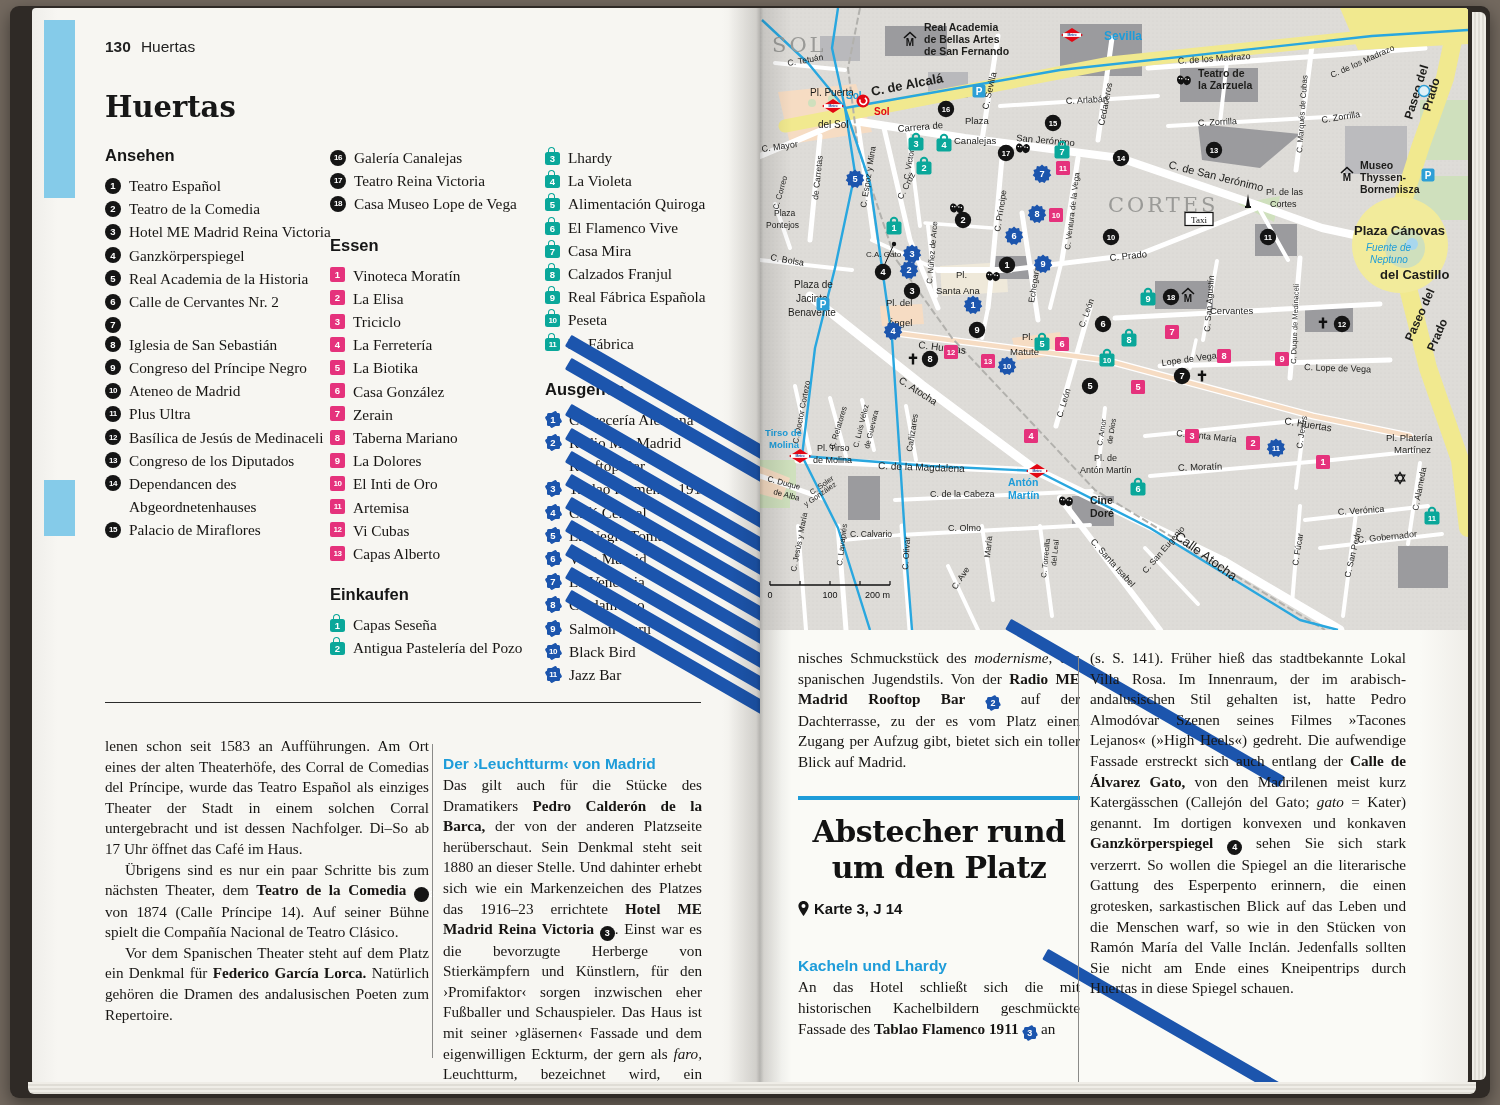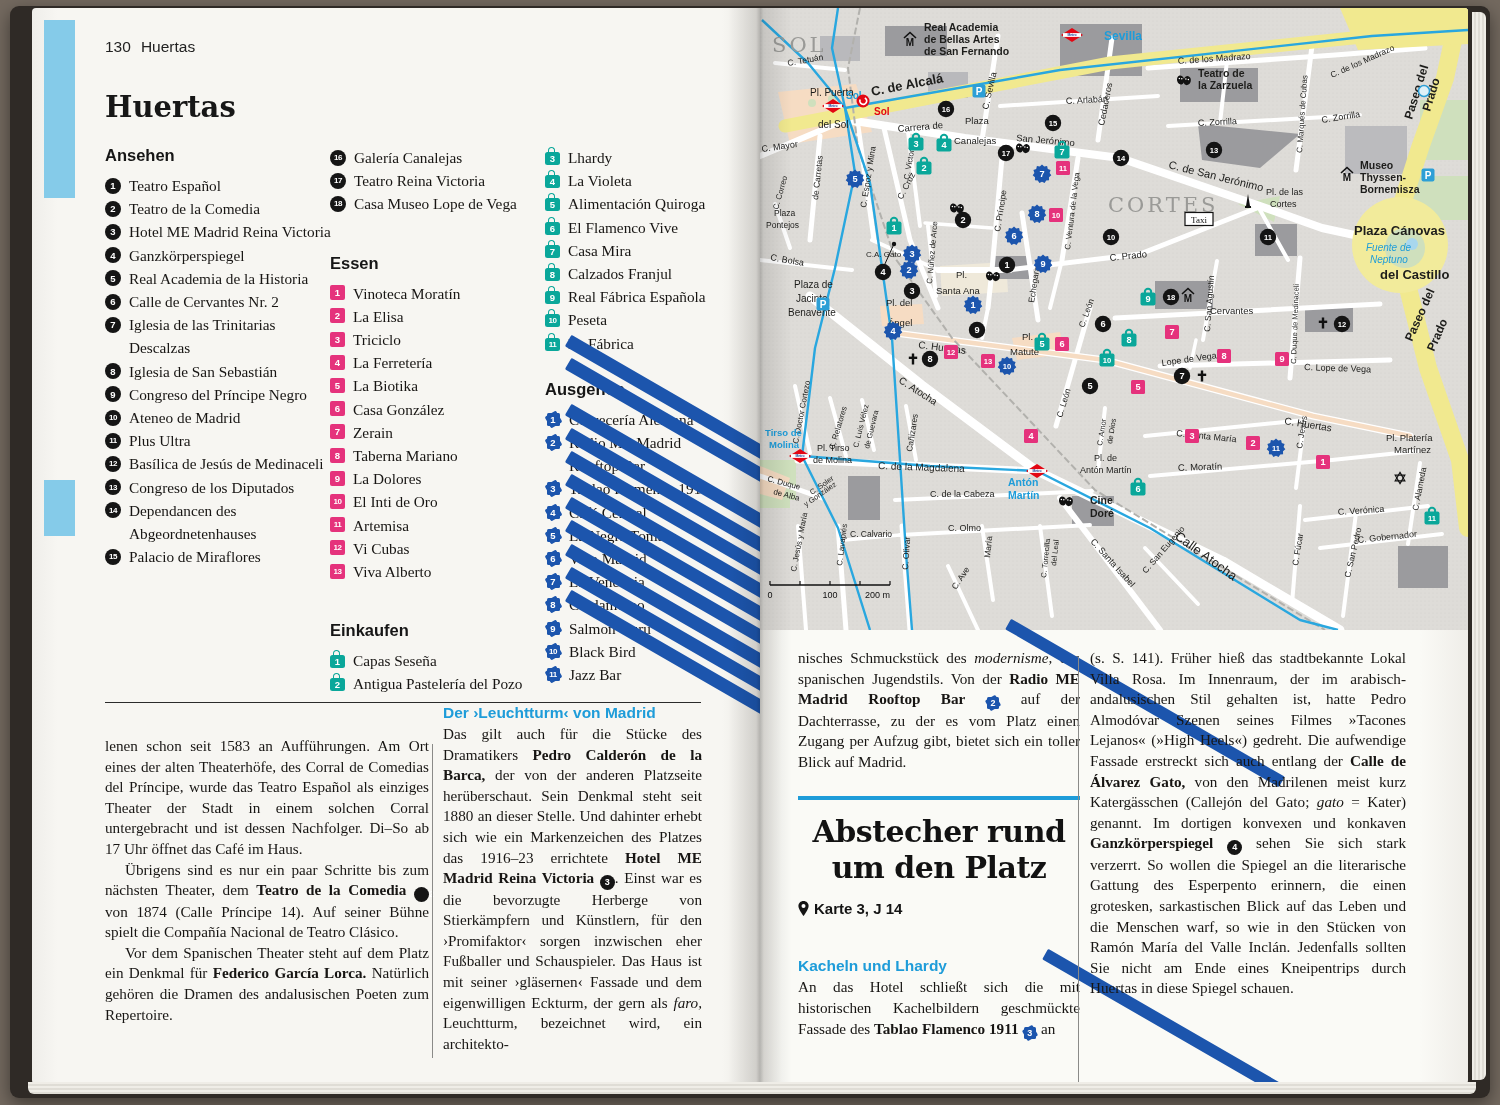--- a/index.html
+++ b/index.html
@@ -15,25 +15,25 @@
      background:linear-gradient(to right,rgba(0,0,0,0) 0,rgba(0,0,0,.10) 44%,rgba(0,0,0,.22) 50%,rgba(0,0,0,.10) 56%,rgba(0,0,0,0) 100%)}
   .edge-right{position:absolute;right:4px;top:6px;width:14px;height:1068px;border-radius:0 6px 6px 0;
      background:repeating-linear-gradient(to right,#efede7 0,#efede7 2px,#cfccc4 3px,#efede7 4px)}
   .edge-bottom{position:absolute;left:18px;bottom:4px;width:1448px;height:12px;border-radius:0 0 6px 6px;
      background:repeating-linear-gradient(to bottom,#efede7 0,#efede7 2px,#cfccc4 3px,#efede7 4px)}
   .tab{position:absolute;left:12px;width:31px;background:var(--tab,#85cbe9)}
   .tab1{top:12px;height:178px}.tab2{top:472px;height:56px}
 
   
   .running-head{position:absolute;left:73px;top:30px;font:15.5px "Liberation Sans",sans-serif;color:#222}
-  .running-head .folio{font-weight:normal;margin-right:10px}
+  .running-head .folio{font-weight:bold;margin-right:10px}
   h1.title{position:absolute;left:73px;top:82px;margin:0;font:bold 29px "DejaVu Serif",serif;color:#171717}
   .listcol{position:absolute;top:138px}
   .listcol h3{margin:0 0 9px 0;font:bold 16.5px "Liberation Sans",sans-serif;color:#161616}
-  .listcol h3.mt{margin-top:38px}.listcol h3.mt2{margin-top:25px}
+  .listcol h3.mt{margin-top:20px}.listcol h3.mt2{margin-top:25px}
   .c1{left:73px;width:226px}.c2{left:298px;width:208px}.c3{left:513px;width:168px}
   .row{display:flex;gap:8px;align-items:flex-start}
   .row .lbl{font:15.3px/23.2px "Liberation Serif",serif;color:#171513}
   .mk{display:inline-flex;align-items:center;justify-content:center;flex:0 0 auto;
       width:16px;height:16px;margin-top:3.5px;color:#fff;font:bold 9.5px "Liberation Sans",sans-serif}
   .mk.two{font-size:8px;letter-spacing:-.5px}
   .mk-sight{background:#151515;border-radius:50%}
   .mk-food{background:var(--pink,#e5327c);border-radius:2px;width:15px;height:15px}
   .mk-shop{background:var(--teal,#0aa79a);border-radius:2.5px;width:15px;height:13px;margin-top:6px;position:relative}
   .mk-shop::before{content:"";position:absolute;top:-5px;left:3px;width:5px;height:5px;
@@ -41,21 +41,21 @@
   .mk-night{position:relative;background:none}
   .mk-night i{position:absolute;inset:1.5px;background:var(--night,#1c55ad);border-radius:1.5px}
   .mk-night i.r2{transform:rotate(30deg)}.mk-night i.r3{transform:rotate(60deg)}
   .mk-night b{position:relative;z-index:1}
   .rule{position:absolute;left:73px;top:686px;width:596px;height:0;border:0;border-top:1.6px solid #2b2b2b}
 
   .bodycol{position:absolute;text-align:justify;color:#171513}
   .bodycol p{margin:0;font:15.2px/20.6px "Liberation Serif",serif}
   .bodycol p.ind{text-indent:20px}
   .b1{left:73px;top:728px;width:324px}
-  .b2{left:411px;top:696px;width:259px}
+  .b2{left:411px;top:747px;width:259px}
   .coldiv{position:absolute;width:1px;background:#8a8a88}
   .coldiv.l{left:400px;top:736px;height:314px}
   .coldiv.r{left:318px;top:650px;height:428px}
   h4.bluesub{margin:0 0 2px 0;font:bold 15.5px "Liberation Sans",sans-serif;color:var(--blue,#1e9cd9)}
 
   
   .imk{display:inline-flex;align-items:center;justify-content:center;width:15px;height:15px;
        vertical-align:-2px;color:#fff;font:bold 9px "Liberation Sans",sans-serif}
   .imk-sight{background:#151515;border-radius:50%}
   .imk-night{position:relative}
@@ -112,21 +112,20 @@
           <div class="row">
             <span class="mk mk-sight">5</span>
             <span class="lbl">Real Academia de la Historia</span>
           </div>
           <div class="row">
             <span class="mk mk-sight">6</span>
             <span class="lbl">Calle de Cervantes Nr. 2</span>
           </div>
           <div class="row">
             <span class="mk mk-sight">7</span>
-            <span class="lbl">Iglesia de las Trinitarias Descalzas</span>
           </div>
           <div class="row">
             <span class="mk mk-sight">8</span>
             <span class="lbl">Iglesia de San Sebastián</span>
           </div>
           <div class="row">
             <span class="mk mk-sight">9</span>
             <span class="lbl">Congreso del Príncipe Negro</span>
           </div>
           <div class="row">
@@ -215,21 +214,21 @@
           <div class="row">
             <span class="mk mk-food two">11</span>
             <span class="lbl">Artemisa</span>
           </div>
           <div class="row">
             <span class="mk mk-food two">12</span>
             <span class="lbl">Vi Cubas</span>
           </div>
           <div class="row">
             <span class="mk mk-food two">13</span>
-            <span class="lbl">Viva Alberto</span>
+            <span class="lbl">Capas Alberto</span>
           </div>
         </div>
       <h3 class="mt">Einkaufen</h3>
       <div>
           <div class="row">
             <span class="mk mk-shop">1</span>
             <span class="lbl">Capas Seseña</span>
           </div>
           <div class="row">
             <span class="mk mk-shop">2</span>

